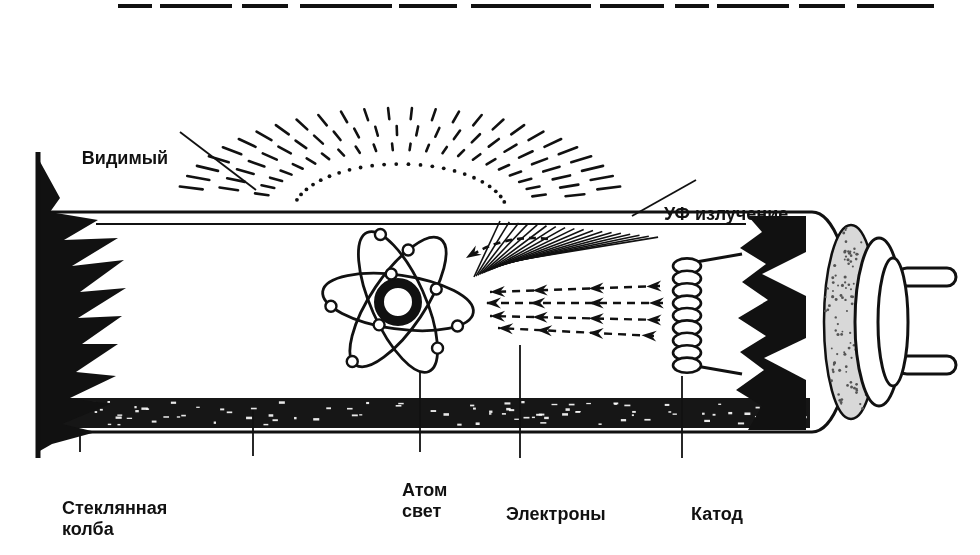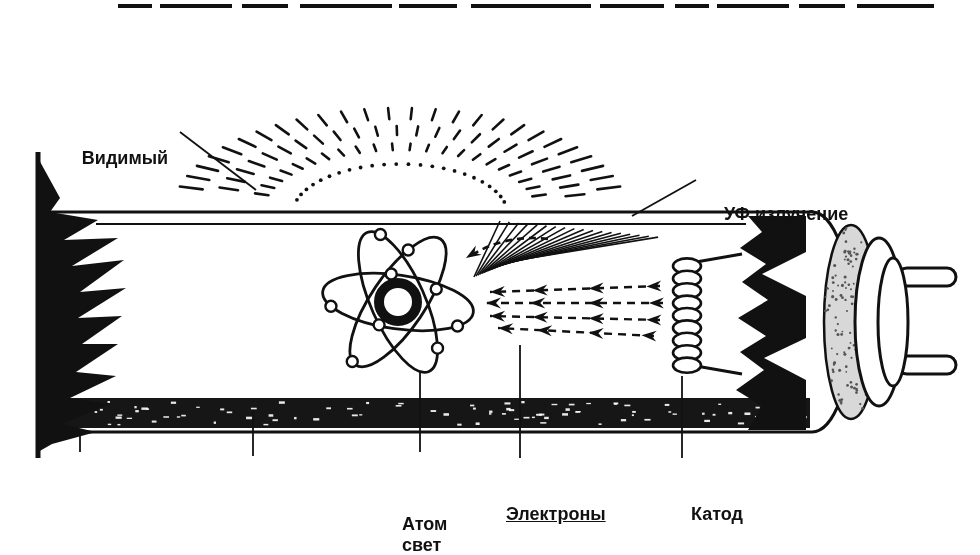--- a/index.html
+++ b/index.html
@@ -465,31 +465,35 @@
       <line x1="420" y1="372" x2="420" y2="452"></line>
       <line x1="520" y1="345" x2="520" y2="458"></line>
       <line x1="682" y1="376" x2="682" y2="458"></line>
     </g>
   </svg>
 
   <div class="label center" style="left:70px;top:104px;width:110px;">
     <span>Видимый</span>
   </div>
 
-  <div class="label" style="left:724px;top:160px;">
+  <div class="label" style="left:664px;top:160px;">
     <span>УФ излучение</span>
   </div>
 
-
-
-  <div class="label" style="left:402px;top:470px;">
+  <div class="label" style="left:62px;top:454px;">
+    <span>Стеклянная</span>
+    <span>колба</span>
+  </div>
+
+
+  <div class="label" style="left:402px;top:436px;">
     <span>Атом</span>
     <span>свет</span>
   </div>
 
-  <div class="label" style="left:506px;top:460px;text-decoration:underline;">
+  <div class="label" style="left:506px;top:460px;">
     <span>Электроны</span>
   </div>
 
   <div class="label" style="left:691px;top:460px;">
     <span>Катод</span>
   </div>
 </div>
 
 </body></html>

